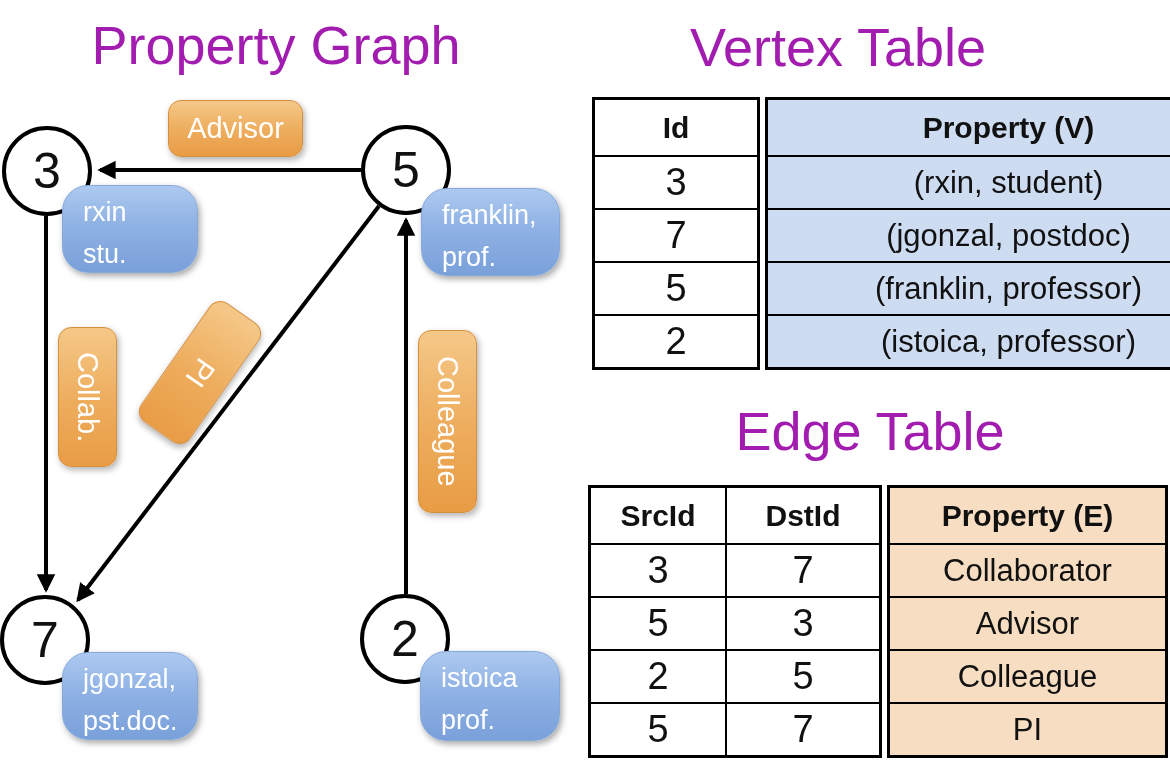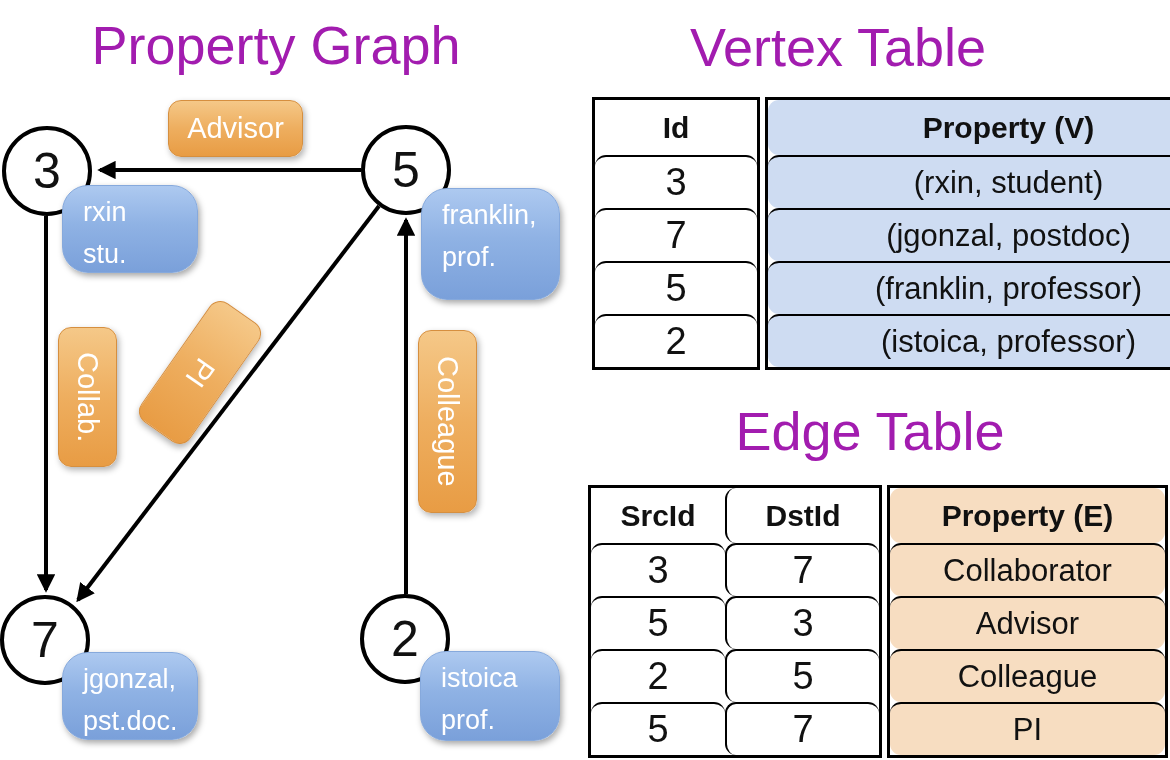--- a/index.html
+++ b/index.html
@@ -38,21 +38,21 @@
   }
   .vtext{writing-mode:vertical-rl;text-orientation:mixed;}
   .edges-svg{position:absolute;left:0;top:0;z-index:1;}
   
   .tbl{
     position:absolute;box-sizing:border-box;border:3px solid #000;background:#fff;
     display:grid;grid-template-rows:55px 53px 53px 53px 53px;
   }
   .tbl .c{
     box-sizing:border-box;display:flex;align-items:center;justify-content:center;
-    border-top:2px solid #000;background:#fff;border-radius:11px;
+    border-top:2px solid #000;background:#fff;
   }
   .tbl .c.first{border-top:none;}
   .tbl .hdr{font-weight:700;font-size:30px;}
   .tbl .num{font-size:38px;font-weight:400;}
   .tbl .txt{font-size:31px;font-weight:400;white-space:nowrap;}
   .tbl .bl{background:#cedcf2;}
   .tbl .tan{background:#f7ddc1;}
   .tbl2{grid-template-columns:134px 1fr;}
   .tbl2 .c2{border-left:2px solid #000;}
 </style>
@@ -85,21 +85,21 @@
   </div>
   <div class="node" style="left:0px;top:595px;">
     <span>7</span>
   </div>
   <div class="node" style="left:360px;top:594px;">
     <span>2</span>
   </div>
 
   <div class="pbox" style="left:62px;top:185px;width:136px;height:88px;">rxin
 stu.</div>
-  <div class="pbox" style="left:421px;top:188px;width:139px;height:112px;">franklin,
+  <div class="pbox" style="left:421px;top:188px;width:139px;height:88px;">franklin,
 prof.</div>
   <div class="pbox" style="left:62px;top:652px;width:136px;height:88px;">jgonzal,
 pst.doc.</div>
   <div class="pbox" style="left:420px;top:651px;width:140px;height:90px;">istoica
 prof.</div>
 
   <div class="elabel" style="left:168px;top:100px;width:135px;height:57px;">Advisor</div>
   <div class="elabel vtext" style="left:58px;top:327px;width:59px;height:140px;">Collab.</div>
   <div class="elabel vtext" style="left:170px;top:300px;width:60px;height:145px;transform:rotate(35deg);">PI</div>
   <div class="elabel vtext" style="left:418px;top:330px;width:59px;height:183px;">Colleague</div>

